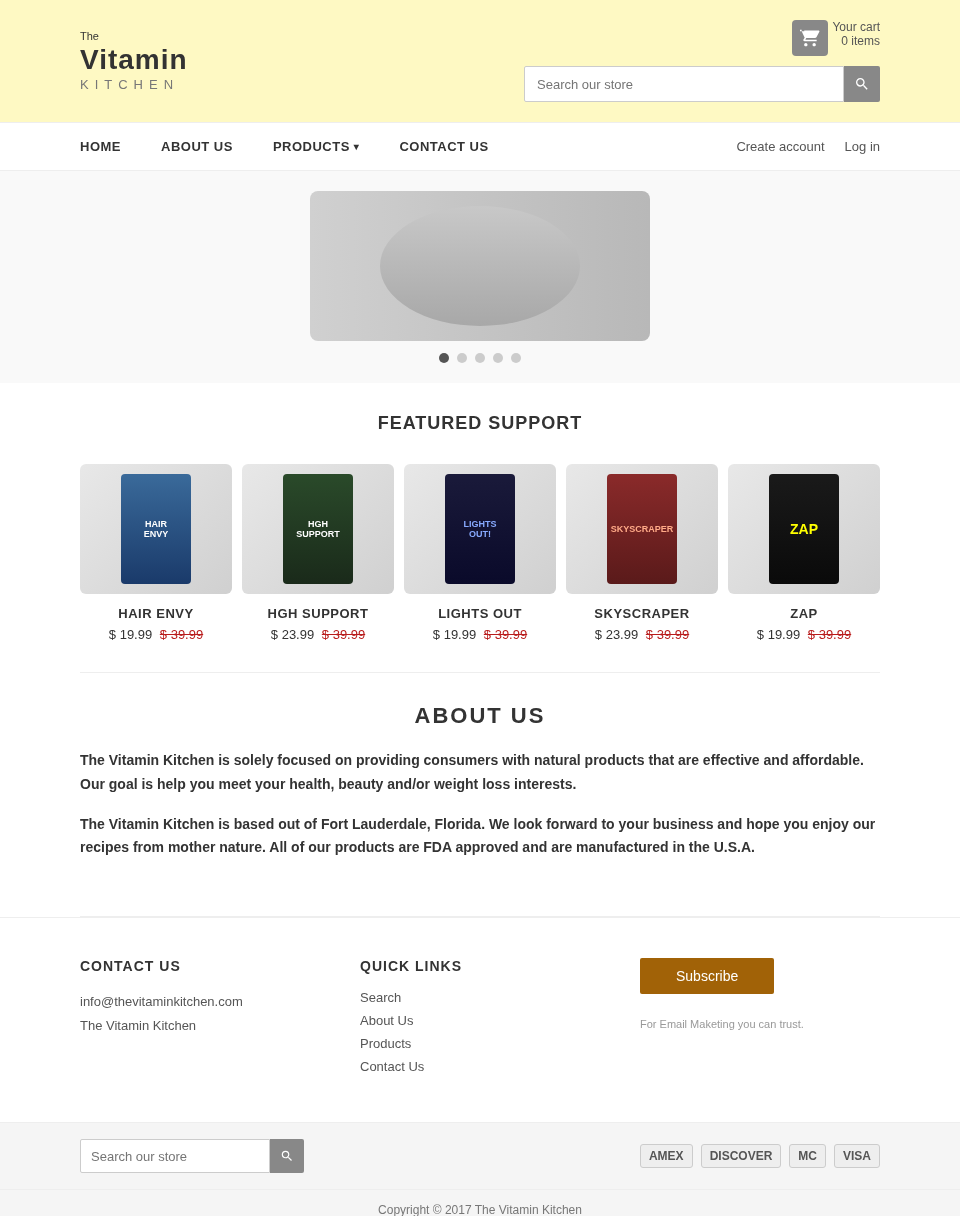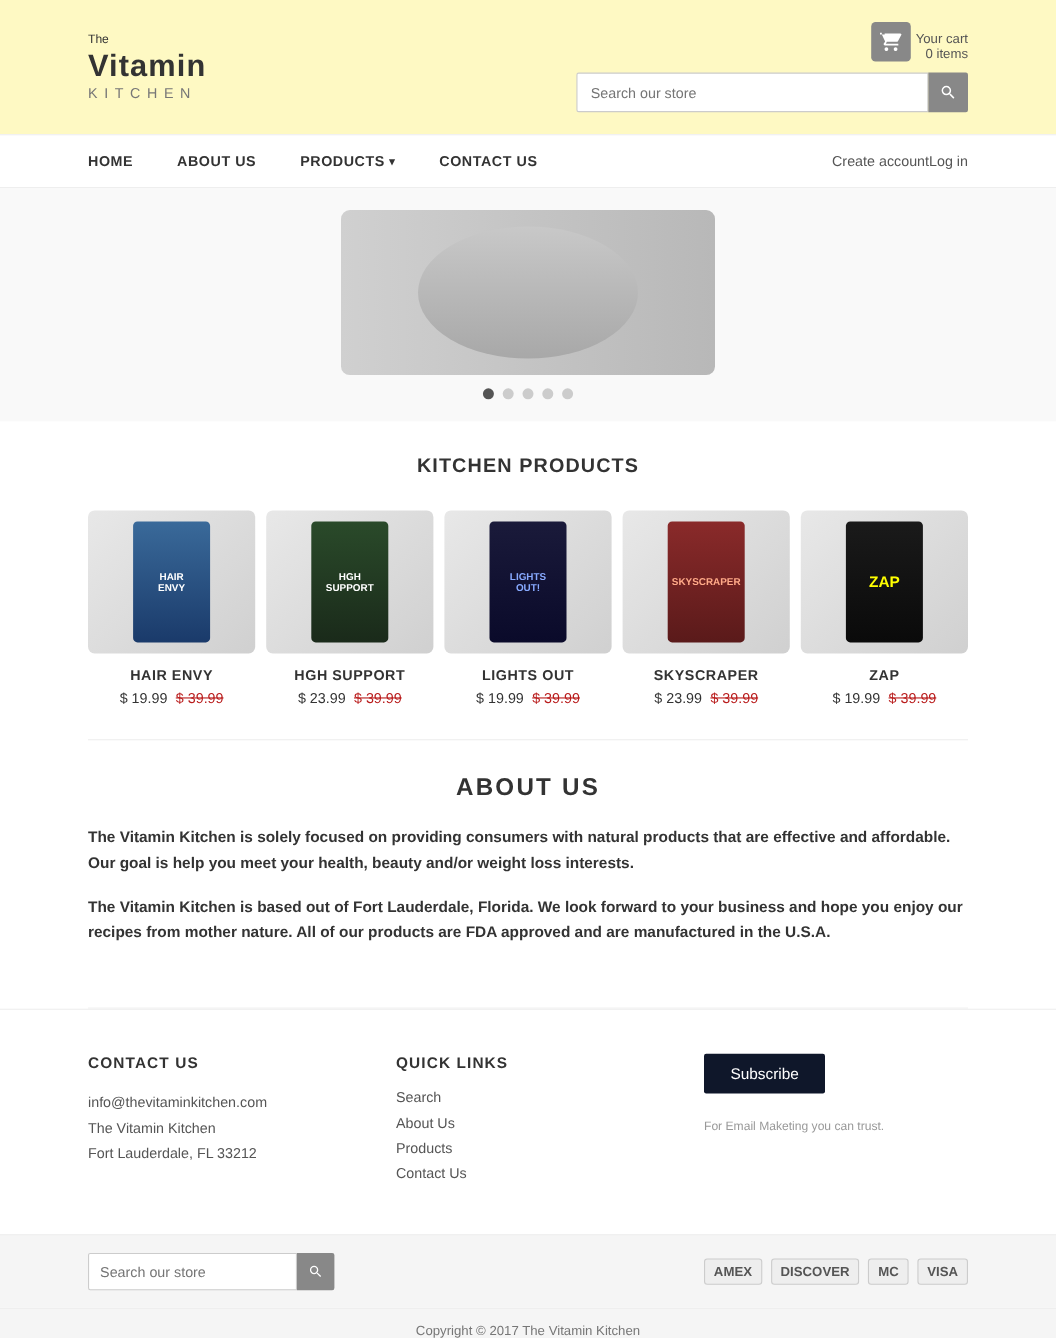--- a/index.html
+++ b/index.html
@@ -8,35 +8,35 @@
     .page-wrapper { max-width: 960px; margin: 0 auto; background: #fff; }
 
     
     .header { padding: 20px 80px; display: flex; align-items: center; justify-content: space-between; background: #fef9c3; }
     .logo-area { display: flex; align-items: center; }
     .logo-text { font-size: 13px; line-height: 1.2; color: #333; }
     .logo-text .the { font-size: 11px; }
     .logo-text .vitamin { font-size: 28px; font-weight: bold; letter-spacing: 1px; }
     .logo-text .kitchen { font-size: 16px; letter-spacing: 8px; color: #555; }
     .header-right { display: flex; flex-direction: column; align-items: flex-end; gap: 10px; }
-    .cart-area { display: flex; align-items: flex-end; gap: 4px; cursor: pointer; }
+    .cart-area { display: flex; align-items: flex-start; gap: 4px; cursor: pointer; }
     .cart-icon-box { width: 36px; height: 36px; background: #888; border-radius: 4px; display: flex; align-items: center; justify-content: center; }
     .cart-icon-box svg { fill: #fff; width: 20px; height: 20px; }
     .cart-text { font-size: 12px; color: #555; text-align: right; }
     .search-area { display: flex; align-items: center; gap: 0; }
     .search-area input { width: 320px; height: 36px; border: 1px solid #ccc; padding: 0 12px; font-size: 13px; outline: none; border-radius: 2px 0 0 2px; }
     .search-area button { width: 36px; height: 36px; background: #888; border: none; cursor: pointer; border-radius: 0 2px 2px 0; display: flex; align-items: center; justify-content: center; }
     .search-area button svg { fill: #fff; width: 16px; height: 16px; }
 
     
     .nav { background: #fff; border-top: 1px solid #eee; border-bottom: 1px solid #eee; padding: 0 80px; display: flex; align-items: center; justify-content: space-between; }
     .nav-left { display: flex; align-items: center; }
     .nav-item { padding: 16px 20px; font-size: 13px; font-weight: bold; color: #333; letter-spacing: 0.5px; cursor: pointer; text-decoration: none; display: flex; align-items: center; gap: 4px; }
     .nav-item:first-child { padding-left: 0; }
-    .nav-right { display: flex; }
+    .nav-right { display: flex; gap: 20px; }
     .nav-link { font-size: 13px; color: #555; cursor: pointer; text-decoration: none; padding: 16px 0; }
 
     
     .slideshow { background: #f9f9f9; display: flex; flex-direction: column; align-items: center; justify-content: center; padding: 20px; min-height: 200px; }
     .slide-dots { display: flex; gap: 8px; margin-top: 12px; }
     .dot { width: 10px; height: 10px; border-radius: 50%; background: #ccc; cursor: pointer; }
     .dot.active { background: #555; }
 
     
     .featured { padding: 30px 80px; }
@@ -64,21 +64,21 @@
     .about-title { text-align: center; font-size: 22px; font-weight: bold; letter-spacing: 2px; margin-bottom: 20px; color: #333; }
     .about p { font-size: 14px; line-height: 1.7; color: #333; margin-bottom: 16px; font-weight: bold; }
 
     
     .footer-top { background: #fff; border-top: 1px solid #eee; padding: 40px 80px; display: flex; gap: 40px; justify-content: space-between; }
     .footer-col { flex: 1; }
     .footer-col-title { font-size: 14px; font-weight: bold; letter-spacing: 1px; margin-bottom: 16px; color: #333; }
     .footer-col p { font-size: 13px; color: #555; line-height: 1.8; }
     .footer-col a { display: block; font-size: 13px; color: #555; text-decoration: none; margin-bottom: 8px; cursor: pointer; }
     .subscribe-col { flex: 1; display: flex; flex-direction: column; align-items: flex-start; }
-    .subscribe-btn { background: #0f172a; color: #fff; border: none; padding: 10px 24px; font-size: 14px; cursor: pointer; border-radius: 2px; }
+    .subscribe-btn { background: #a16207; color: #fff; border: none; padding: 10px 36px; font-size: 14px; cursor: pointer; border-radius: 2px; }
     .subscribe-note { font-size: 11px; color: #999; margin-top: 24px; }
 
     
     .footer-bottom { background: #f5f5f5; border-top: 1px solid #eee; padding: 16px 80px; display: flex; align-items: center; justify-content: space-between; }
     .footer-search { display: flex; align-items: center; }
     .footer-search input { width: 190px; height: 34px; border: 1px solid #ccc; padding: 0 10px; font-size: 13px; border-radius: 2px 0 0 2px; outline: none; }
     .footer-search button { width: 34px; height: 34px; background: #888; border: none; cursor: pointer; border-radius: 0 2px 2px 0; display: flex; align-items: center; justify-content: center; }
     .footer-search button svg { fill: #fff; width: 14px; height: 14px; }
     .payment-icons { display: flex; gap: 8px; }
     .pay-icon { font-size: 12px; color: #555; background: #eee; border: 1px solid #ccc; border-radius: 3px; padding: 4px 8px; font-weight: bold; }
@@ -150,21 +150,21 @@
     <div class="slide-dots">
       <div class="dot active"></div>
       <div class="dot"></div>
       <div class="dot"></div>
       <div class="dot"></div>
       <div class="dot"></div>
     </div>
   </div>
 
   <div class="featured">
-    <h2 class="section-title">KITCHEN PRODUCTS</h2>
+    <h2 class="section-title">FEATURED SUPPORT</h2>
     <div class="products-grid">
 
       <div class="product-card">
         <div class="product-img">
           <div class="product-img-inner hair">
             <div class="product-label">HAIR<br>ENVY</div>
           </div>
         </div>
         <div class="product-name">HAIR ENVY</div>
         <div class="product-price">
@@ -236,21 +236,20 @@
     <p>The Vitamin Kitchen is based out of Fort Lauderdale, Florida. We look forward to your business and hope you enjoy our recipes from mother nature.  All of our products are FDA approved and are manufactured in the U.S.A.</p>
   </div>
 
   <hr class="divider">
 
   <div class="footer-top">
     <div class="footer-col">
       <div class="footer-col-title">CONTACT US</div>
       <p>info@thevitaminkitchen.com</p>
       <p>The Vitamin Kitchen</p>
-      <p>Fort Lauderdale, FL 33212</p>
     </div>
     <div class="footer-col">
       <div class="footer-col-title">QUICK LINKS</div>
       <a class="footer-link">Search</a>
       <a class="footer-link">About Us</a>
       <a class="footer-link">Products</a>
       <a class="footer-link">Contact Us</a>
     </div>
     <div class="subscribe-col">
       <button class="subscribe-btn">Subscribe</button>

